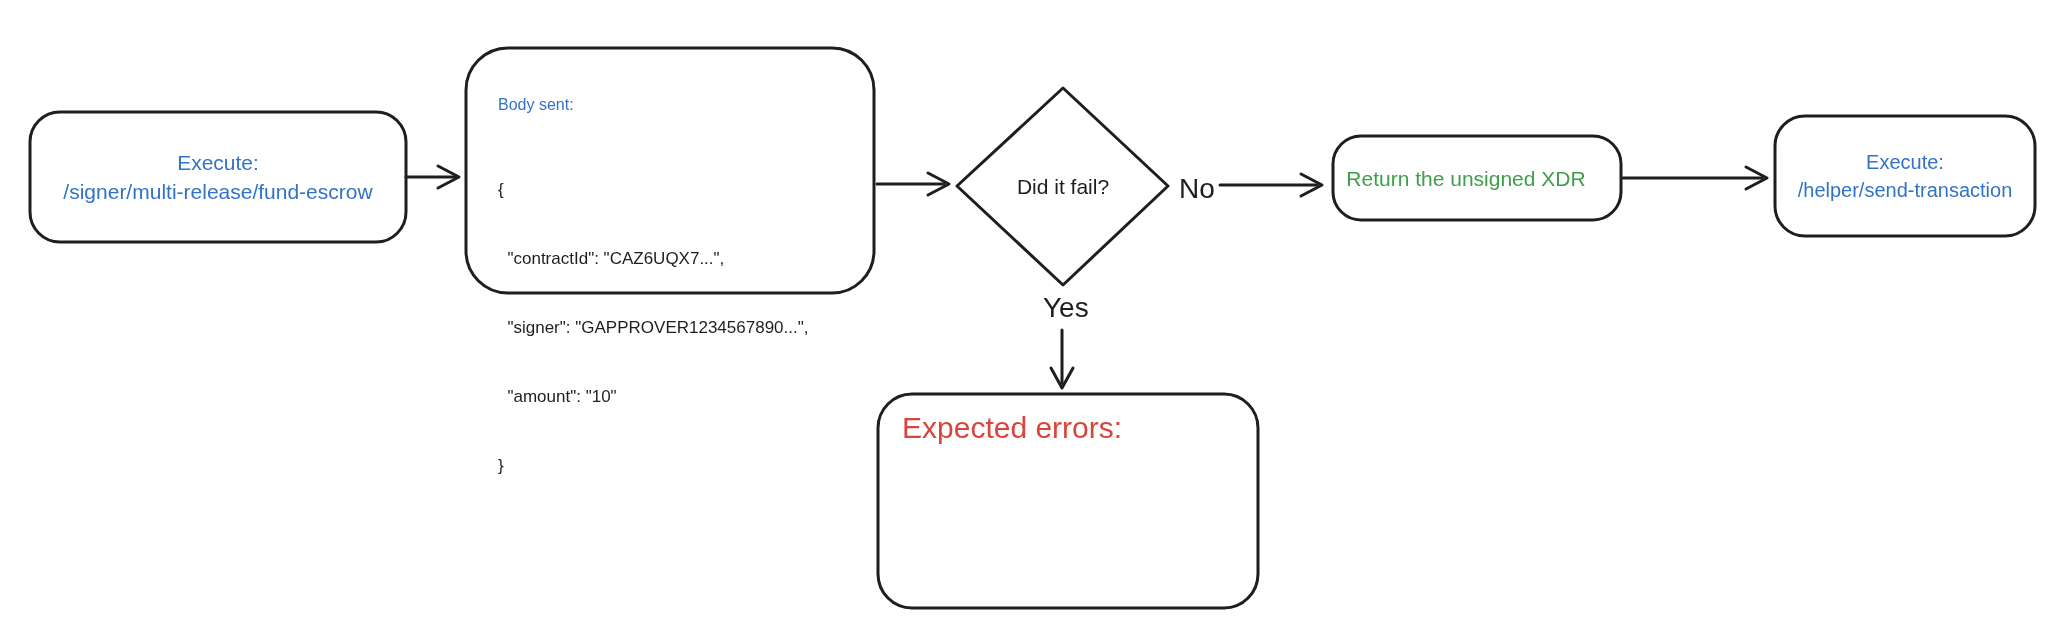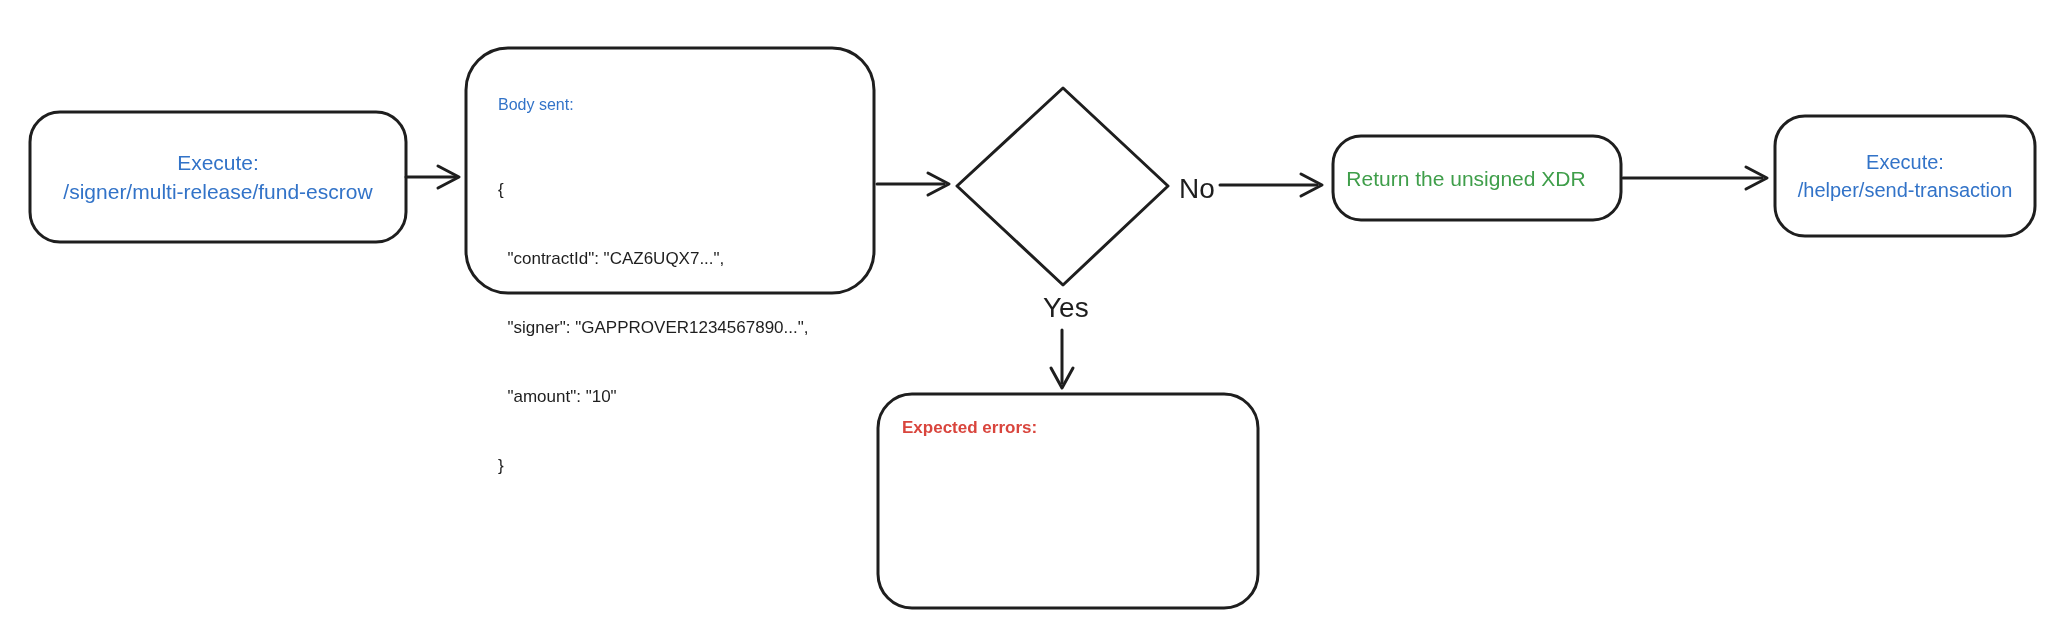--- a/index.html
+++ b/index.html
@@ -17,21 +17,21 @@
   svg .shape{fill:#ffffff;stroke:var(--stroke);stroke-width:3;stroke-linejoin:round;}
   svg .edge{fill:none;stroke:var(--stroke);stroke-width:3;stroke-linecap:round;stroke-linejoin:round;}
   .txt{position:absolute;}
   .node-text{display:flex;flex-direction:column;align-items:center;justify-content:center;text-align:center;}
   .blue{color:var(--blue);}
   .green{color:var(--green);}
   .red{color:var(--red);}
   .t21{font-size:21px;line-height:29px;font-weight:500;}
   .t20{font-size:20px;line-height:28px;font-weight:500;}
   .heading{font-size:16px;line-height:26px;font-weight:400;}
-  .heading-red{font-size:17px;line-height:27px;font-weight:700;text-align:right;}
+  .heading-red{font-size:30px;line-height:27px;font-weight:400;text-align:right;}
   .code{font-size:17px;line-height:23px;white-space:pre;color:var(--stroke);}
   .err-item{font-size:17px;line-height:24px;color:var(--stroke);}
   .err-item + .err-item{margin-top:21px;}
   .edge-label{font-size:28px;font-weight:500;color:var(--stroke);}
 </style>
 </head>
 <body>
 
 <div class="canvas">
 
@@ -75,20 +75,21 @@
     <div class="txt heading blue" style="left:498px;top:92px;">Body sent:</div>
     <div class="txt code" style="left:498px;top:132px;">
       <div>{</div>
       <div>  "contractId": "CAZ6UQX7...",</div>
       <div>  "signer": "GAPPROVER1234567890...",</div>
       <div>  "amount": "10"</div>
       <div>}</div>
     </div>
   </div>
 
+  <div class="txt node-text t21" style="left:957px;top:88px;width:212px;height:197px;">Did it fail?</div>
 
   <div class="txt edge-label" style="left:1179px;top:173px;">No</div>
 
   <div class="txt edge-label" style="left:1043px;top:292px;">Yes</div>
 
   <div class="txt node-text green t21" style="left:1333px;top:136px;width:266px;height:84px;">Return the unsigned XDR</div>
 
   <div class="txt node-text blue t20" style="left:1775px;top:116px;width:260px;height:120px;">
     <div>Execute:</div>
     <div>/helper/send-transaction</div>

